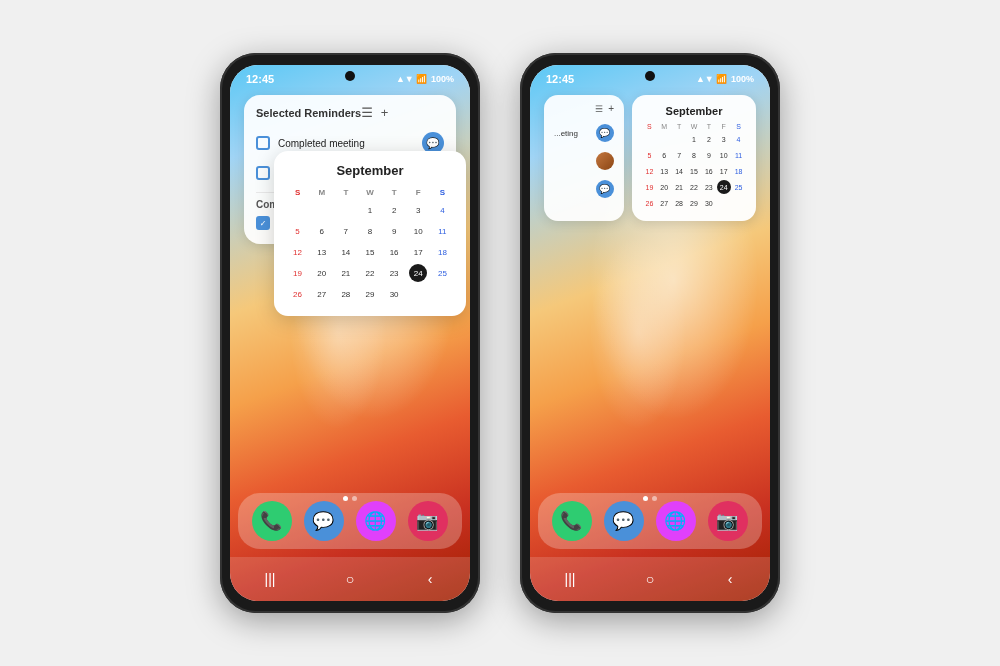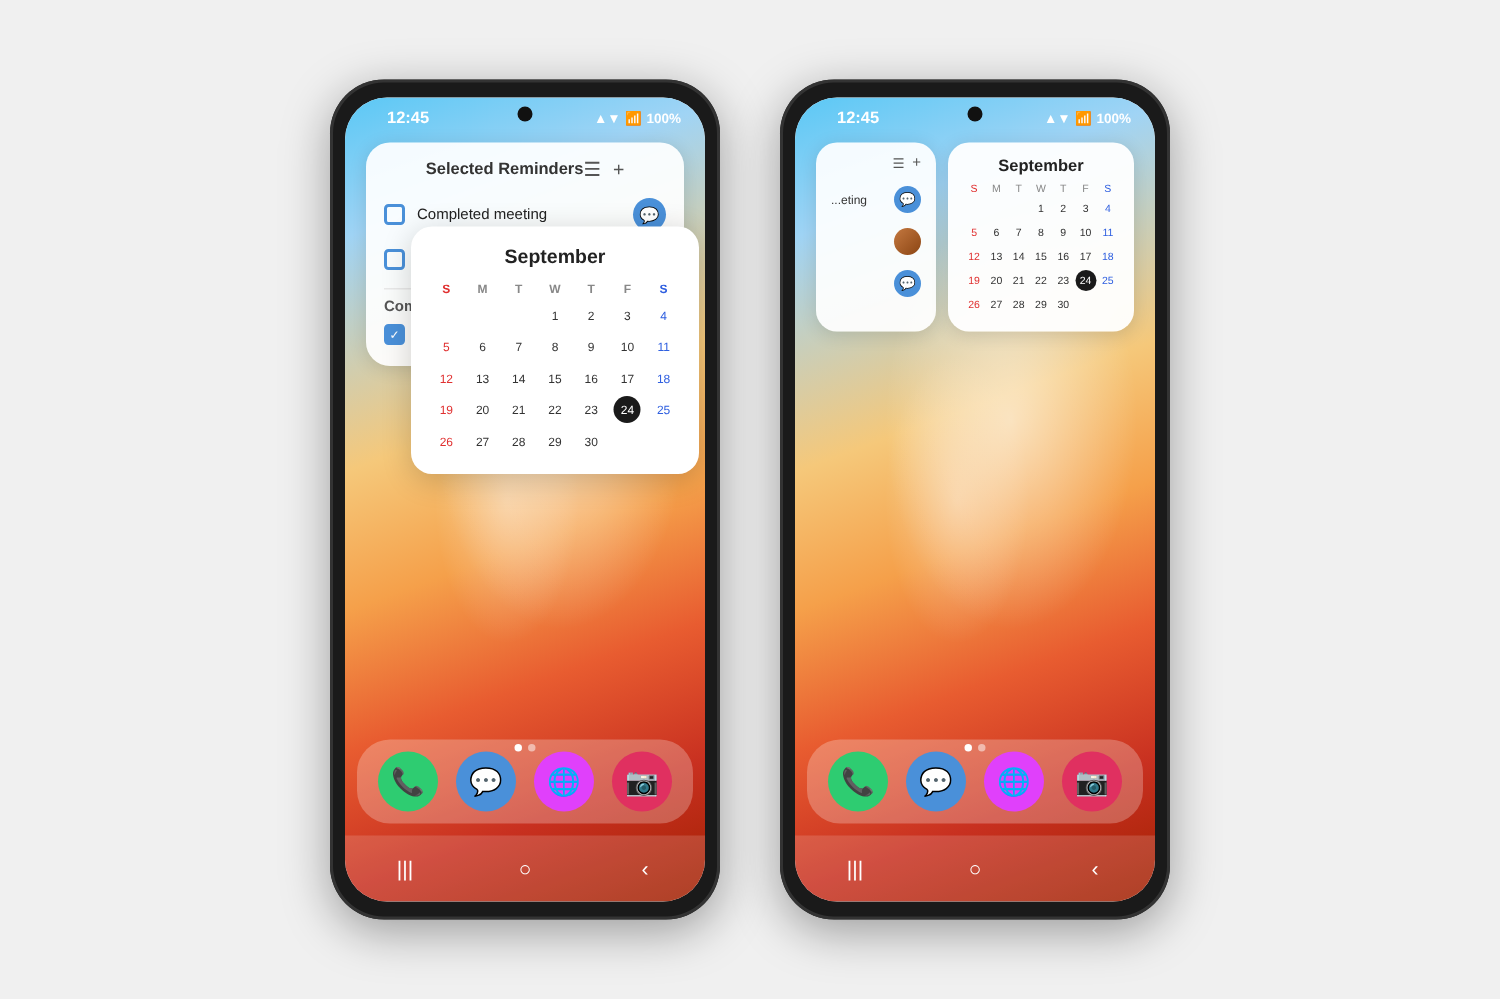--- a/index.html
+++ b/index.html
@@ -51,21 +51,21 @@
       inset: 0;
       background: 
         radial-gradient(ellipse 120px 200px at 60% 40%, rgba(255,255,255,0.55) 0%, transparent 70%),
         radial-gradient(ellipse 80px 160px at 45% 50%, rgba(255,255,255,0.35) 0%, transparent 60%);
     }
 
     
     .status-bar {
       position: absolute;
       top: 0;
-      left: 12px;
+      left: 0;
       right: 0;
       height: 28px;
       display: flex;
       align-items: center;
       justify-content: space-between;
       padding: 12px 16px;
       font-size: 10px;
       font-weight: 600;
       color: #fff;
       z-index: 100;
@@ -168,21 +168,21 @@
     .reminders-widget {
       background: rgba(255,255,255,0.92);
       border-radius: 16px;
       padding: 10px 12px;
       box-shadow: 0 2px 12px rgba(0,0,0,0.12);
     }
 
     .widget-header {
       display: flex;
       align-items: center;
-      justify-content: center;
+      justify-content: flex-start;
       margin-bottom: 8px;
     }
 
     .widget-title {
       font-size: 11px;
       font-weight: 600;
       color: #333;
     }
 
     .widget-header-icons {

